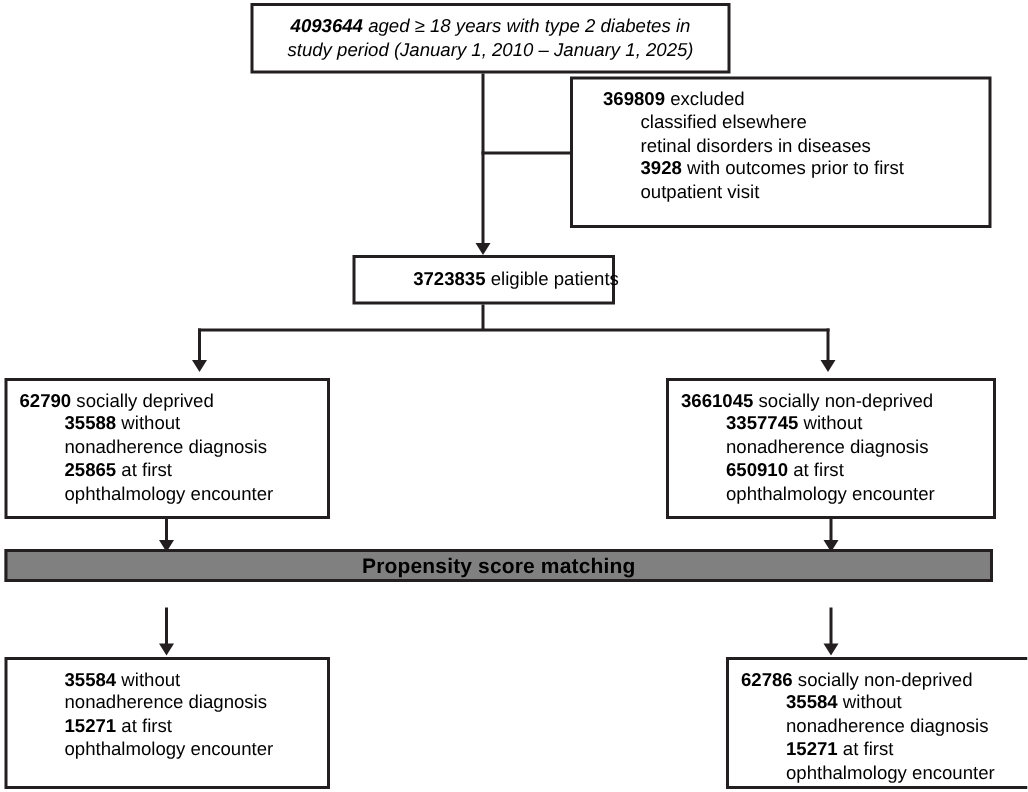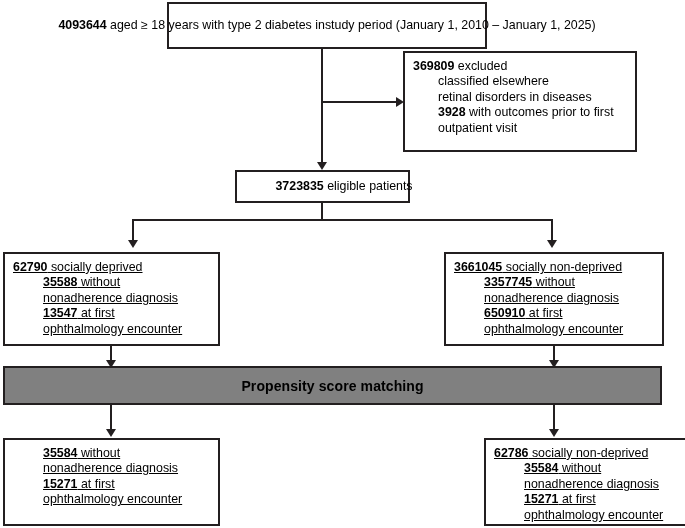--- a/index.html
+++ b/index.html
@@ -26,57 +26,57 @@
   }
   .box .ln {
     display: block;
     white-space: nowrap;
   }
   .b { font-weight: bold; }
 
   
   #box-top {
     left: 167px; top: 2px; width: 320px; height: 47px;
-    display: flex; flex-direction: row;
+    display: flex; flex-direction: column;
     align-items: center; justify-content: center;
     text-align: center;
+    font-style: italic;
   }
 
   
   #box-excluded {
-    left: 403px; top: 51px; width: 234px; height: 101px;
-    padding: 6px 0 0 8px;
+    left: 380px; top: 51px; width: 281px; height: 101px;
+    padding: 6px 0 0 20px;
   }
   #box-excluded .indent { padding-left: 25px; }
 
   
   #box-eligible {
     left: 235px; top: 170px; width: 175px; height: 33px;
     display: flex; align-items: center; justify-content: center;
     text-align: center;
     padding-left: 43px;
   }
 
   
   .cohort {
     padding: 6px 16px 0 8px;
-    text-decoration: underline;
   }
   .cohort .indent { padding-left: 30px; }
   #box-left-1  { left: 3px;   top: 252px; width: 217px; height: 94px; }
   #box-right-1 { left: 444px; top: 252px; width: 220px; height: 94px; }
 
   
   #box-left-2  { left: 3px;   top: 438px; width: 217px; height: 88px; }
   #box-right-2 { left: 444px; top: 438px; width: 218px; height: 88px; margin-left: 40px; }
 
   
   #bar-psm {
     position: absolute;
-    left: 3px; top: 366px; width: 659px; height: 39px;
+    left: 3px; top: 366px; width: 659px; height: 22px;
     box-sizing: border-box;
     border: 2px solid #231f20;
     background: #808080;
     display: flex; align-items: center; justify-content: center;
     font-size: 14px; font-weight: bold; color: #000000;
     letter-spacing: 0.1px;
   }
 
   
   .vline, .hline {
@@ -133,21 +133,21 @@
   <div class="hline" style="left:132px; top:219px; width:421px;"></div>
   <div class="vline" style="left:132px; top:219px; height:25px;"></div>
   <div class="vline" style="left:551px; top:219px; height:25px;"></div>
   <div class="arrow-down" style="left:128px; top:240px;"></div>
   <div class="arrow-down" style="left:547px; top:240px;"></div>
 
   <div class="box cohort" id="box-left-1">
     <span class="ln"><span class="b">62790</span><span> socially deprived</span></span>
     <span class="ln indent"><span class="b">35588</span><span> without</span></span>
     <span class="ln indent">nonadherence diagnosis</span>
-    <span class="ln indent"><span class="b">13547</span><span> at first</span></span>
+    <span class="ln indent"><span class="b">25865</span><span> at first</span></span>
     <span class="ln indent">ophthalmology encounter</span>
   </div>
 
   <div class="box cohort" id="box-right-1">
     <span class="ln"><span class="b">3661045</span><span> socially non-deprived</span></span>
     <span class="ln indent"><span class="b">3357745</span><span> without</span></span>
     <span class="ln indent">nonadherence diagnosis</span>
     <span class="ln indent"><span class="b">650910</span><span> at first</span></span>
     <span class="ln indent">ophthalmology encounter</span>
   </div>

